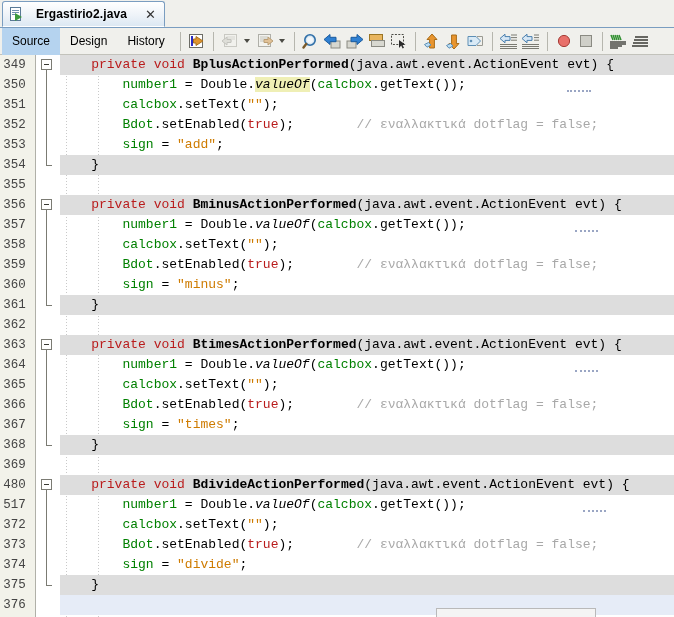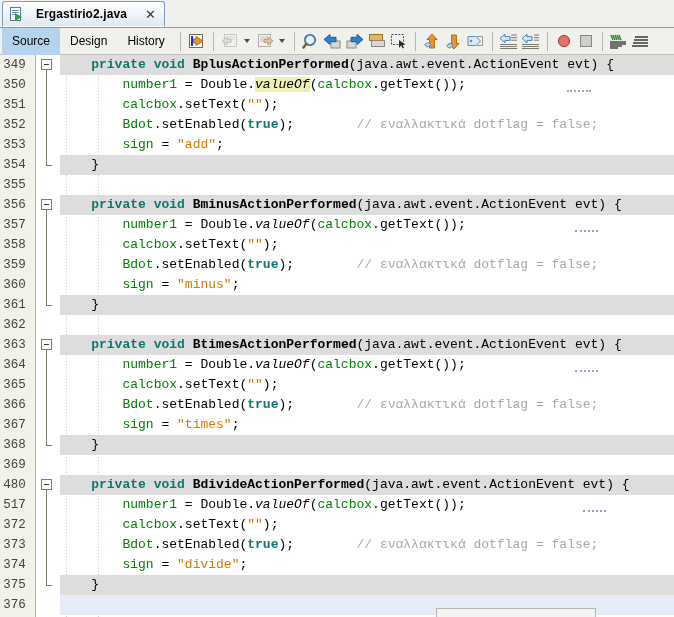--- a/index.html
+++ b/index.html
@@ -103,21 +103,21 @@
   .line.hl{background:#dddddd;}
   .line.cur{background:#e6ecf7;}
   
   .guide{
     position:absolute;top:0;bottom:0;width:1px;
     background-image:linear-gradient(to bottom,#c9c9c9 1px,transparent 1px);
     background-size:1px 3px;
   }
 
   
-  .kw{color:#0f766e;font-weight:bold;}
+  .kw{color:#b91c1c;}
   .id{color:#008000;}
   .str{color:#ce7b00;}
   .cmt{color:#a8a8a8;}
   .bold{font-weight:bold;}
   .stat{font-style:italic;}
   .hlmark{background:#efefb5;}
   .squig{
     border-bottom:2px dotted #9aa6c4;padding-bottom:18px;
   }
 

